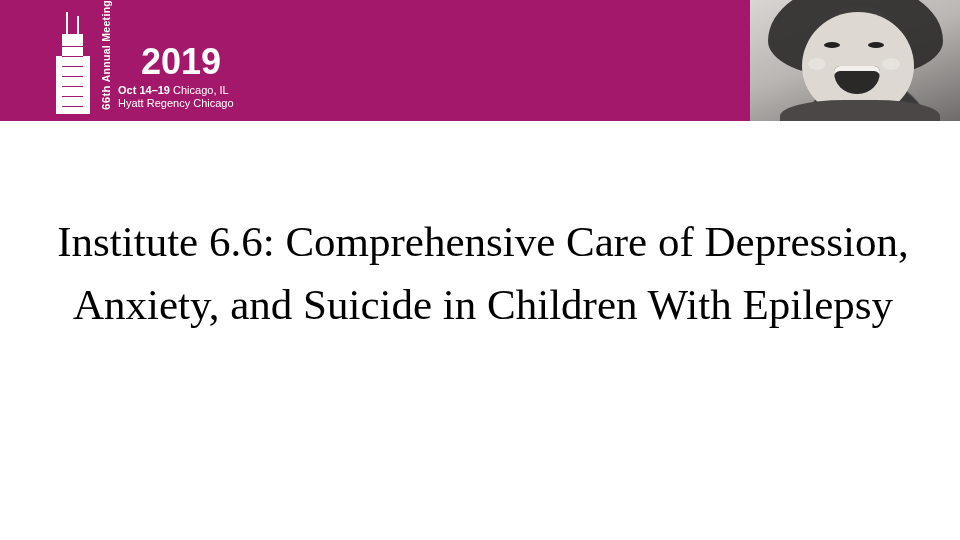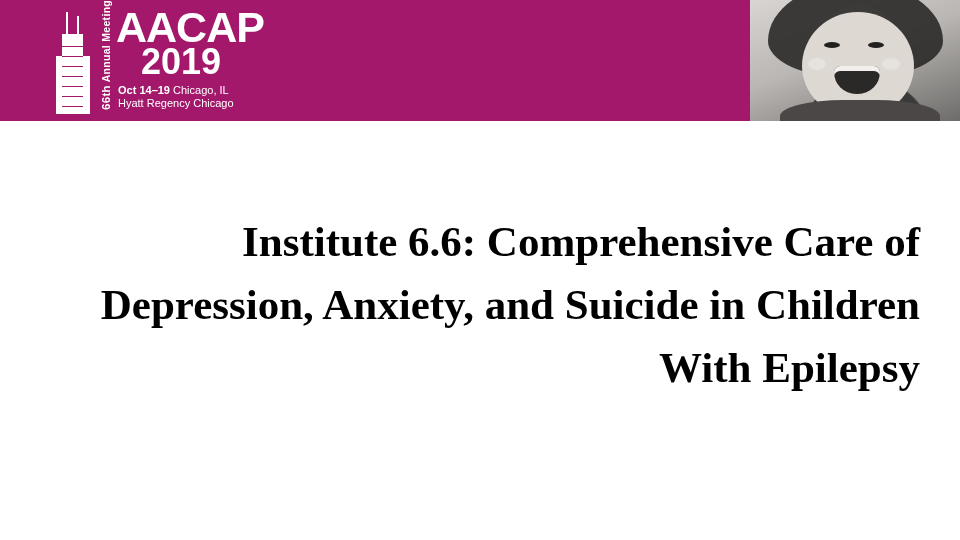--- a/index.html
+++ b/index.html
@@ -237,25 +237,24 @@
     font-family: "Liberation Sans", sans-serif;
     font-size: 11px;
     color: #ffffff;
     white-space: nowrap;
     text-align: right;
   }
 
   
   .title-area {
     position: absolute;
-    left: 60px;
+    left: 53px;
     top: 210px;
     width: 860px;
-    text-align: right;
-    font-weight: bold;
+    text-align: center;
   }
   .title-area .title {
     font-family: "Liberation Serif", serif;
     font-size: 43px;
     line-height: 63px;
     color: #000000;
     white-space: pre-line;
   }
 </style>
 </head>
@@ -282,21 +281,20 @@
         <div class="line" style="top:94px;"></div>
       </div>
 
       <div class="vert-meeting">
         <span>
           <b class="num">66th</b>
           <i style="font-style:normal">Annual Meeting</i>
         </span>
       </div>
 
-      <div class="aacap">AACAP</div>
       <div class="year">2019</div>
 
       <div class="meta1">
         <b>Oct 14–19</b>
         <span>Chicago, IL</span>
       </div>
       <div class="meta2">Hyatt Regency Chicago</div>
     </div>
 
     <div class="banner-photo">

